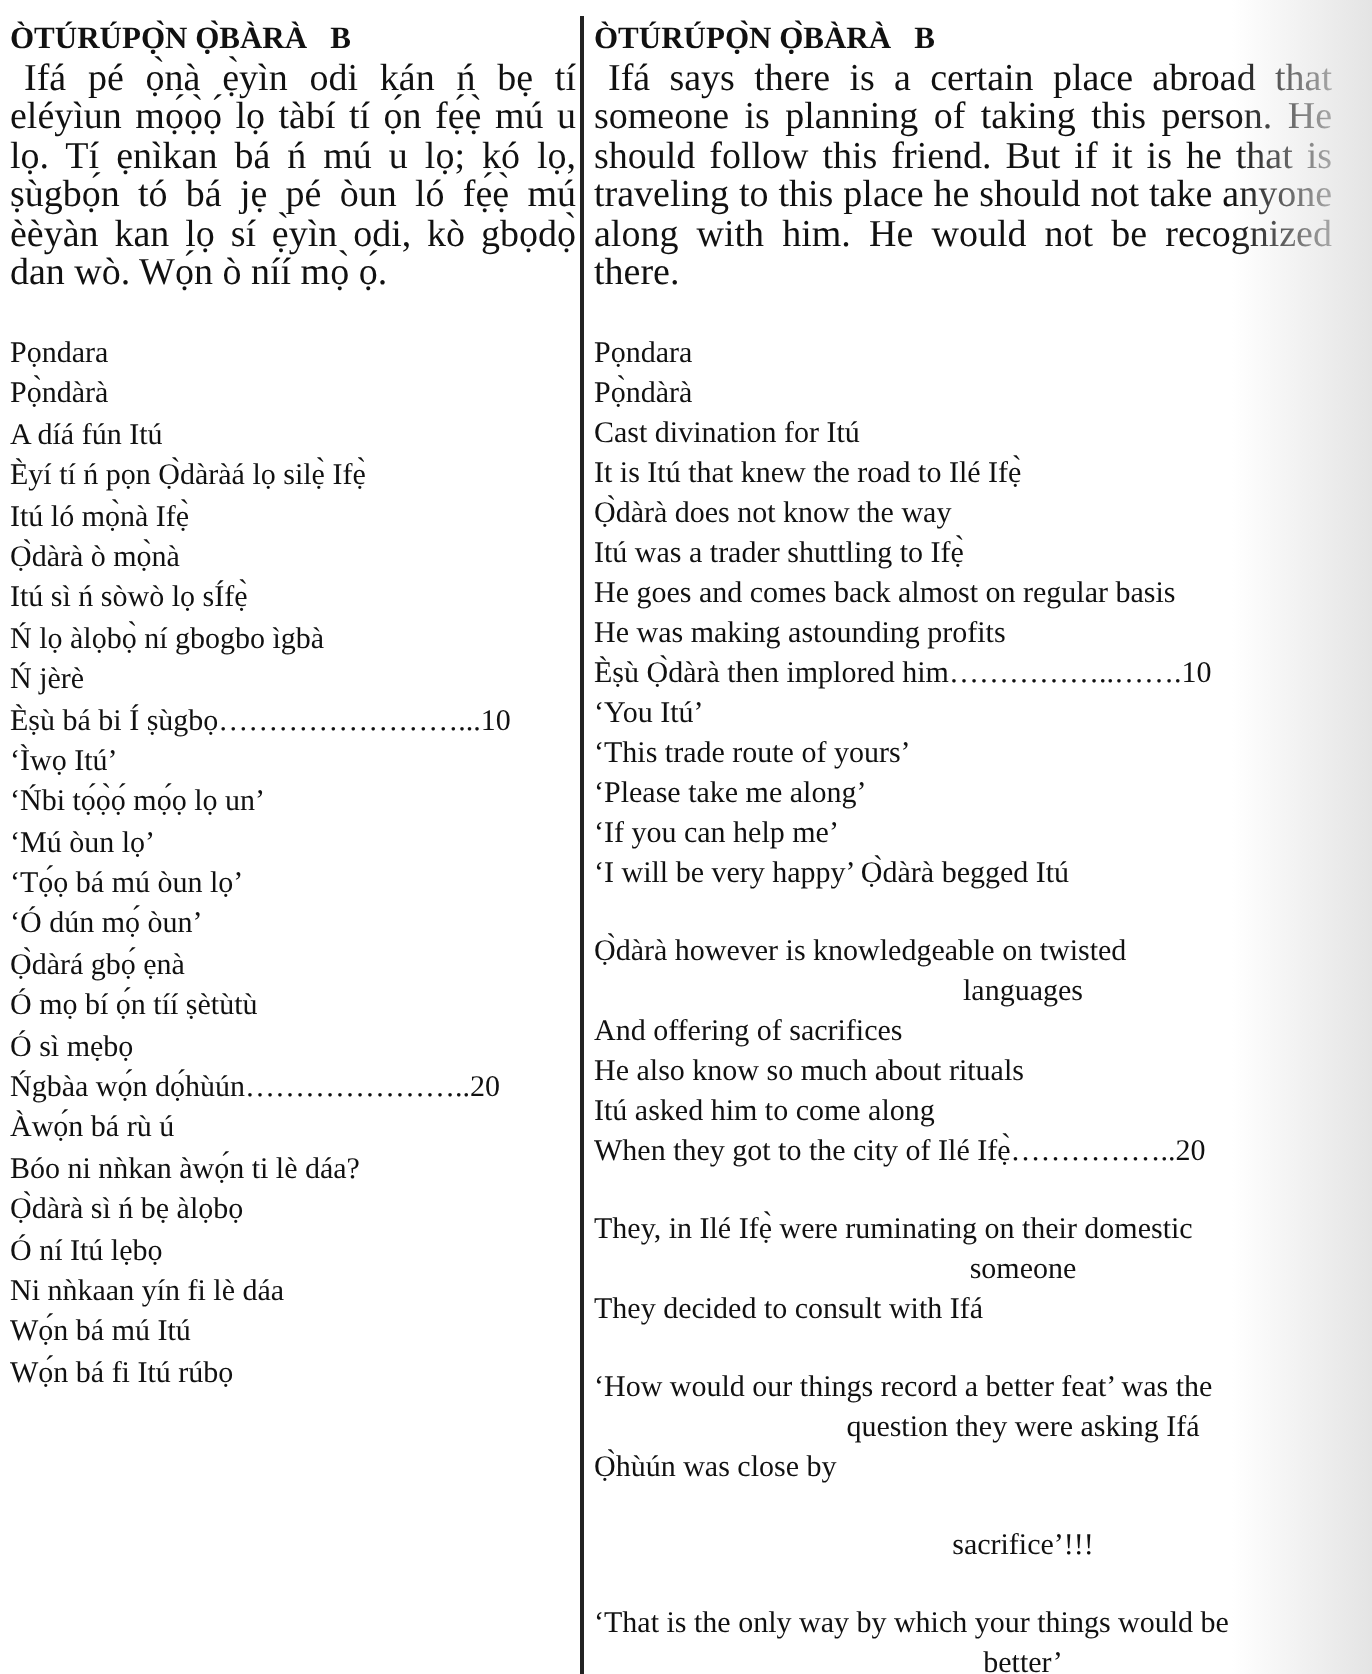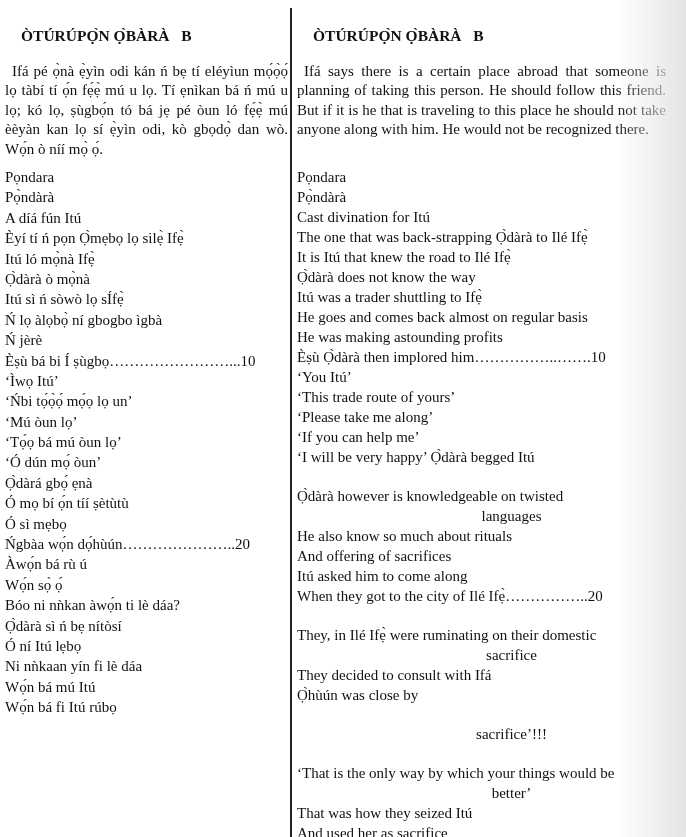--- a/index.html
+++ b/index.html
@@ -17,24 +17,24 @@
     }
     .divider {
       position: absolute; left: 290px; top: 8px; width: 2px; height: 829px;
       background: #222;
     }
     .col { position: absolute; top: 10px; }
     .col-left { left: 5px; width: 283px; }
     .col-right { left: 297px; width: 369px; }
     .title {
       font-weight: bold; font-size: 15.5px; line-height: 20px;
-      margin: 16px; white-space: pre;
+      margin: 0; white-space: pre;
     }
     .intro {
-      font-size: 15px; line-height: 19.4px; text-align: justify;
+      font-size: 19px; line-height: 19.4px; text-align: justify;
       text-indent: 7px; margin: 0;
     }
     .verses { position: absolute; top: 167px; }
     .verse {
       font-size: 15px; line-height: 20px; margin: 0;
       white-space: nowrap;
     }
     .verse.wrap { white-space: normal; text-align: justify; margin-top: 19px; }
     .verse .cont { display: block; padding-left: 60px; text-align: center; }
     .left-verses .verse { height: 20.4px; }
@@ -46,73 +46,72 @@
 <div class="divider"></div>
 
 <div class="col col-left">
   <h2 class="title">ÒTÚRÚPỌ̀N Ọ̀BÀRÀ   B</h2>
   <p class="intro">Ifá pé ọ̀nà ẹ̀yìn odi kán ń bẹ tí eléyìun mọ́ọ̀ọ́  lọ tàbí tí ọ́n fẹ́ẹ̀ mú u lọ. Tí ẹnìkan bá ń mú u lọ; kó lọ, ṣùgbọ́n tó bá jẹ pé òun ló fẹ́ẹ̀ mú èèyàn kan lọ sí ẹ̀yìn odi, kò gbọdọ̀ dan wò. Wọ́n ò níí mọ̀ ọ́.</p>
 </div>
 <div class="col col-left verses left-verses" id="left-verses">
     <p class="verse">Pọndara</p>
     <p class="verse">Pọ̀ndàrà</p>
     <p class="verse">A díá fún Itú</p>
-    <p class="verse">Èyí tí ń pọn Ọ̀mẹbọ lọ silẹ̀ Ifẹ̀</p>
+    <p class="verse">Èyí tí ń pọn Ọ̀dàràá lọ silẹ̀ Ifẹ̀</p>
     <p class="verse">Itú ló mọ̀nà Ifẹ̀</p>
     <p class="verse">Ọ̀dàrà ò mọ̀nà</p>
     <p class="verse">Itú sì ń sòwò lọ sÍfẹ̀</p>
     <p class="verse">Ń lọ àlọbọ̀ ní gbogbo ìgbà</p>
     <p class="verse">Ń jèrè</p>
     <p class="verse">Èṣù bá bi Í ṣùgbọ……………………...10</p>
     <p class="verse">‘Ìwọ Itú’</p>
     <p class="verse">‘Ńbi tọ́ọ̀ọ́ mọ́ọ  lọ un’</p>
     <p class="verse">‘Mú òun lọ’</p>
     <p class="verse">‘Tọ́ọ bá mú òun lọ’</p>
     <p class="verse">‘Ó dún mọ́ òun’</p>
     <p class="verse">Ọ̀dàrá gbọ́ ẹnà</p>
     <p class="verse">Ó mọ bí ọ́n tíí ṣètùtù</p>
     <p class="verse">Ó sì mẹbọ</p>
     <p class="verse">Ńgbàa wọ́n dọ́hùún…………………..20</p>
     <p class="verse">Àwọ́n bá rù ú</p>
-    <p class="verse">Wọ́n sọ̀ ọ́</p>
     <p class="verse">Bóo ni nǹkan àwọ́n ti lè dáa?</p>
-    <p class="verse">Ọ̀dàrà sì ń bẹ nítòsí</p>
+    <p class="verse">Ọ̀dàrà sì ń bẹ àlọbọ</p>
     <p class="verse">Ó ní Itú lẹbọ</p>
     <p class="verse">Ni nǹkaan yín fi lè dáa</p>
     <p class="verse">Wọ́n bá mú Itú</p>
     <p class="verse">Wọ́n bá fi Itú rúbọ</p>
   </div>
 
 <div class="col col-right">
   <h2 class="title">ÒTÚRÚPỌ̀N Ọ̀BÀRÀ   B</h2>
   <p class="intro">Ifá says there is a certain place abroad that someone is planning of taking this person. He should follow this friend. But if it is he that is traveling to this place he should not take anyone along with him. He would not be recognized there.</p>
 </div>
 <div class="col col-right verses right-verses" id="right-verses">
     <p class="verse"><span>Pọndara</span></p>
     <p class="verse"><span>Pọ̀ndàrà</span></p>
     <p class="verse"><span>Cast divination for Itú</span></p>
-    <p class="verse"><span>The one that was back-strapping Ọ̀dàrà to Ilé Ifẹ̀</span></p>
     <p class="verse"><span>It is Itú that knew the road to Ilé Ifẹ̀</span></p>
     <p class="verse"><span>Ọ̀dàrà does not know the way</span></p>
     <p class="verse"><span>Itú was a trader shuttling to Ifẹ̀</span></p>
     <p class="verse"><span>He goes and comes back almost on regular basis</span></p>
     <p class="verse"><span>He was making astounding profits</span></p>
     <p class="verse"><span>Èṣù Ọ̀dàrà then implored him……………..…….10</span></p>
     <p class="verse"><span>‘You Itú’</span></p>
     <p class="verse"><span>‘This trade route of yours’</span></p>
     <p class="verse"><span>‘Please take me along’</span></p>
     <p class="verse"><span>‘If you can help me’</span></p>
     <p class="verse"><span>‘I will be very happy’ Ọ̀dàrà begged Itú</span></p>
     <p class="verse wrap"><span>Ọ̀dàrà however is knowledgeable on twisted</span><span class="cont">languages</span></p>
+    <p class="verse"><span>And offering of sacrifices</span></p>
     <p class="verse"><span>He also know so much about rituals</span></p>
-    <p class="verse"><span>And offering of sacrifices</span></p>
     <p class="verse"><span>Itú asked him to come along</span></p>
     <p class="verse"><span>When they got to the city of Ilé Ifẹ̀……………..20</span></p>
-    <p class="verse wrap"><span>They, in Ilé Ifẹ̀ were ruminating on their domestic</span><span class="cont">sacrifice</span></p>
+    <p class="verse wrap"><span>They, in Ilé Ifẹ̀ were ruminating on their domestic</span><span class="cont">someone</span></p>
     <p class="verse"><span>They decided to consult with Ifá</span></p>
+    <p class="verse wrap"><span>‘How would our things record a better feat’ was the</span><span class="cont">question they were asking Ifá</span></p>
     <p class="verse"><span>Ọ̀hùún was close by</span></p>
     <p class="verse wrap"><span class="cont">sacrifice’!!!</span></p>
     <p class="verse wrap"><span>‘That is the only way by which your things would be</span><span class="cont">better’</span></p>
     <p class="verse"><span>That was how they seized Itú</span></p>
     <p class="verse"><span>And used her as sacrifice</span></p>
   </div>
 
 <div class="fade"></div>
 
 </body></html>

